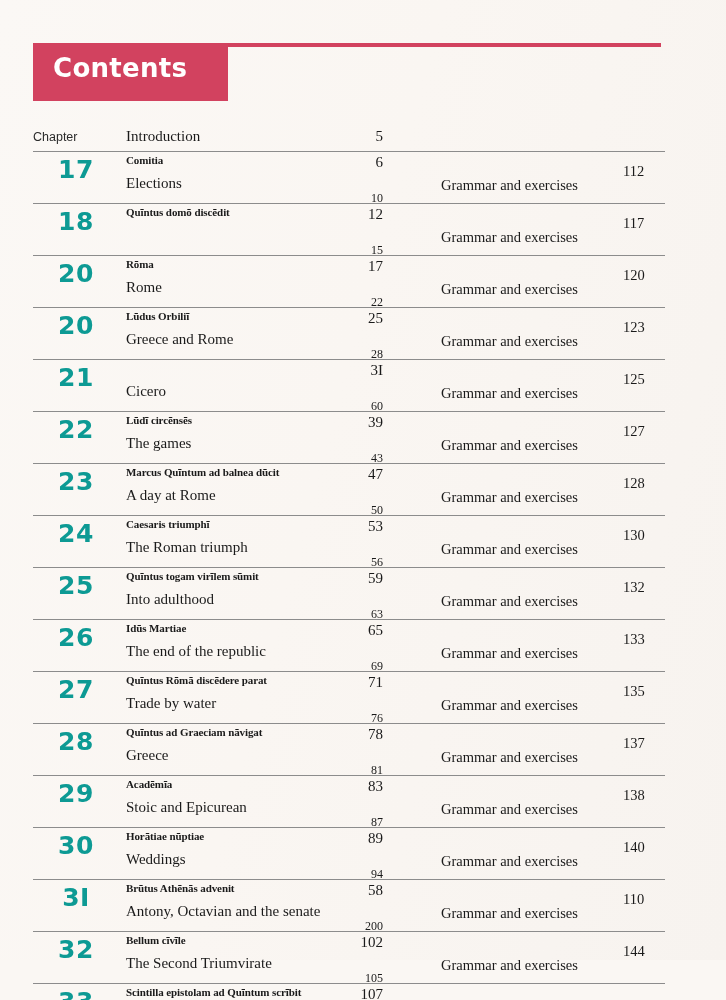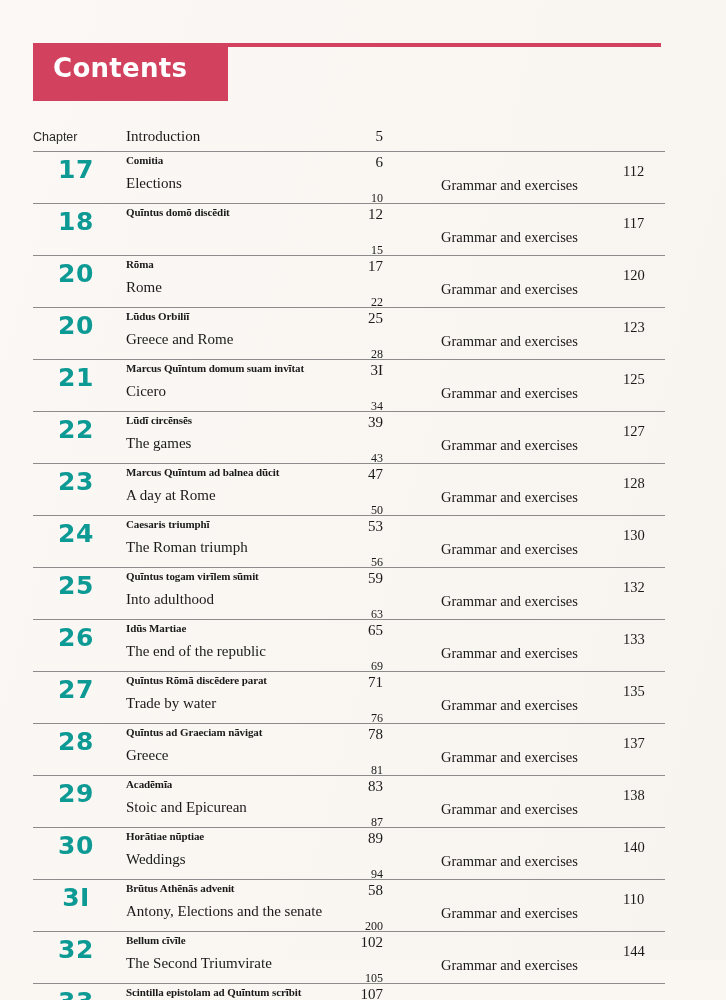--- a/index.html
+++ b/index.html
@@ -208,24 +208,23 @@
           <div class="title-latin">Lūdus Orbiliī</div>
           <div class="page-latin">25</div>
           <div class="title-en">Greece and Rome</div>
           <div class="page-en">28</div>
           <div class="gram-label">Grammar and exercises</div>
           <div class="gram-page">123</div>
         </div>
         <div class="chap-row">
           <div class="rule" style="top: 0px;"></div>
           <div class="chap-num">21</div>
-          <div class="title-latin">Marcus Quīntum domum suam invītat</div>
           <div class="page-latin">3I</div>
           <div class="title-en">Cicero</div>
-          <div class="page-en">34</div>
+          <div class="page-en">60</div>
           <div class="gram-label">Grammar and exercises</div>
           <div class="gram-page">125</div>
         </div>
         <div class="chap-row">
           <div class="rule" style="top: 0px;"></div>
           <div class="chap-num">22</div>
           <div class="title-latin">Lūdī circēnsēs</div>
           <div class="page-latin">39</div>
           <div class="title-en">The games</div>
           <div class="page-en">43</div>
@@ -310,21 +309,21 @@
           <div class="title-en">Weddings</div>
           <div class="page-en">94</div>
           <div class="gram-label">Grammar and exercises</div>
           <div class="gram-page">140</div>
         </div>
         <div class="chap-row">
           <div class="rule" style="top: 0px;"></div>
           <div class="chap-num">3I</div>
           <div class="title-latin">Brūtus Athēnās advenit</div>
           <div class="page-latin">58</div>
-          <div class="title-en">Antony, Elections and the senate</div>
+          <div class="title-en">Antony, Octavian and the senate</div>
           <div class="page-en">200</div>
           <div class="gram-label">Grammar and exercises</div>
           <div class="gram-page">110</div>
         </div>
         <div class="chap-row">
           <div class="rule" style="top: 0px;"></div>
           <div class="chap-num">32</div>
           <div class="title-latin">Bellum cīvīle</div>
           <div class="page-latin">102</div>
           <div class="title-en">The Second Triumvirate</div>

